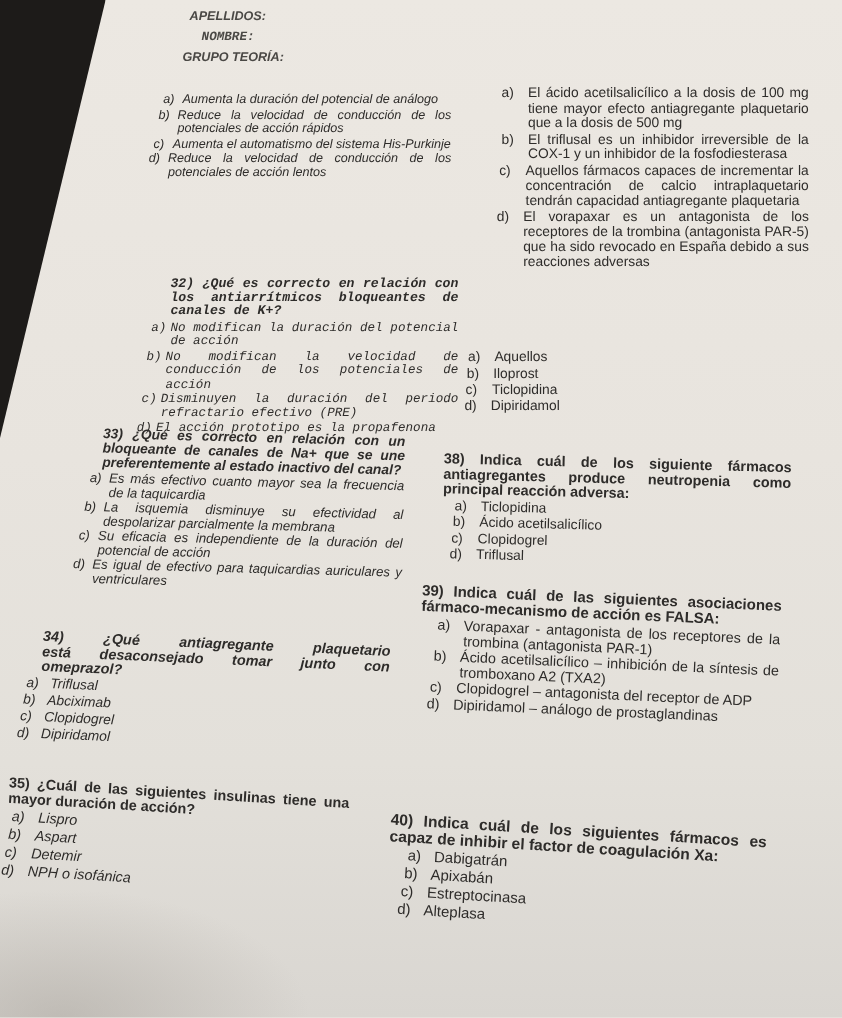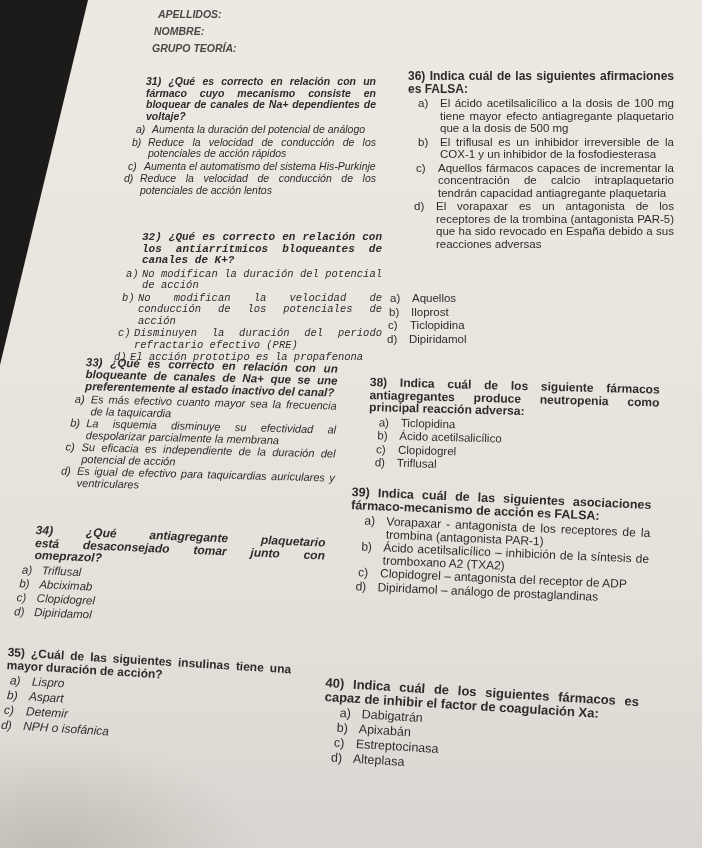--- a/index.html
+++ b/index.html
@@ -18,21 +18,21 @@
     background: #1d1b19;
     clip-path: polygon(0 0, 88px 0, 0 365px);
   }
   .shade-bl {
     position: absolute; left: 0; top: 740px; width: 260px; height: 108px;
     background: radial-gradient(ellipse at 20% 100%, rgba(170,165,158,0.55), rgba(0,0,0,0) 70%);
   }
   .header { position: absolute; left: 152px; top: 6px; font-size: 10.5px; font-weight: bold; font-style: italic; color: #4a4845; line-height: 17px; }
   .header div { white-space: nowrap; }
   .header .h1 { margin-left: 6px; }
-  .header .h2 { margin-left: 2px; }
+  .header .h2 { margin-left: 16px; font-family: Liberation Mono, monospace; }
 
   .q { position: absolute; font-size: 10.5px; line-height: 11.5px; }
   .q .stem { font-weight: bold; text-align: justify; text-align-last: left; }
   .q .num { font-weight: bold; }
   .q .opts { margin: 2px 0 0 0; padding: 0; list-style: none; }
   .q .opt { display: flex; text-align: justify; margin-bottom: 1px; }
   .q .opt .lt { flex: 0 0 16px; }
   .q .opt .tx { flex: 1; }
   .it .stem, .it .opt { font-style: italic; }
 
@@ -51,21 +51,20 @@
 <div class="dark-wedge"></div>
 <div class="shade-bl"></div>
 
 <div class="header">
   <div class="h1">APELLIDOS:</div>
   <div class="h2">NOMBRE:</div>
   <div>GRUPO TEORÍA:</div>
 </div>
 
 <div class="q it" style="left:146px; top:76px; width:230px;">
-  <div class="stem"><span class="num">31)</span> <span>¿Qué es correcto en relación con un fármaco cuyo mecanismo consiste en bloquear de canales de Na+ dependientes de voltaje?</span></div>
   <ul class="opts" style="margin-left:-10px;">
     <li class="opt">
         <span class="lt">a)</span>
         <span class="tx">Aumenta la duración del potencial de análogo</span>
       </li>
     <li class="opt" style="margin-left:-4px;">
         <span class="lt">b)</span>
         <span class="tx">Reduce la velocidad de conducción de los potenciales de acción rápidos</span>
       </li>
     <li class="opt" style="margin-left:-8px;">
@@ -161,21 +160,20 @@
         <span class="tx">Detemir</span>
       </li>
     <li class="opt" style="margin-left:-6px;">
         <span class="lt" style="flex-basis:22px;">d)</span>
         <span class="tx">NPH o isofánica</span>
       </li>
   </ul>
 </div>
 
 <div class="q right" style="left:408px; top:70px; width:266px;">
-  <div class="stem"><span class="num">36)</span> <span>Indica cuál de las siguientes afirmaciones es FALSA:</span></div>
   <ul class="opts" style="margin-left:10px;">
     <li class="opt">
         <span class="lt">a)</span>
         <span class="tx">El ácido acetilsalicílico a la dosis de 100 mg tiene mayor efecto antiagregante plaquetario que a la dosis de 500 mg</span>
       </li>
     <li class="opt">
         <span class="lt">b)</span>
         <span class="tx">El triflusal es un inhibidor irreversible de la COX-1 y un inhibidor de la fosfodiesterasa</span>
       </li>
     <li class="opt" style="margin-left:-2px;">

